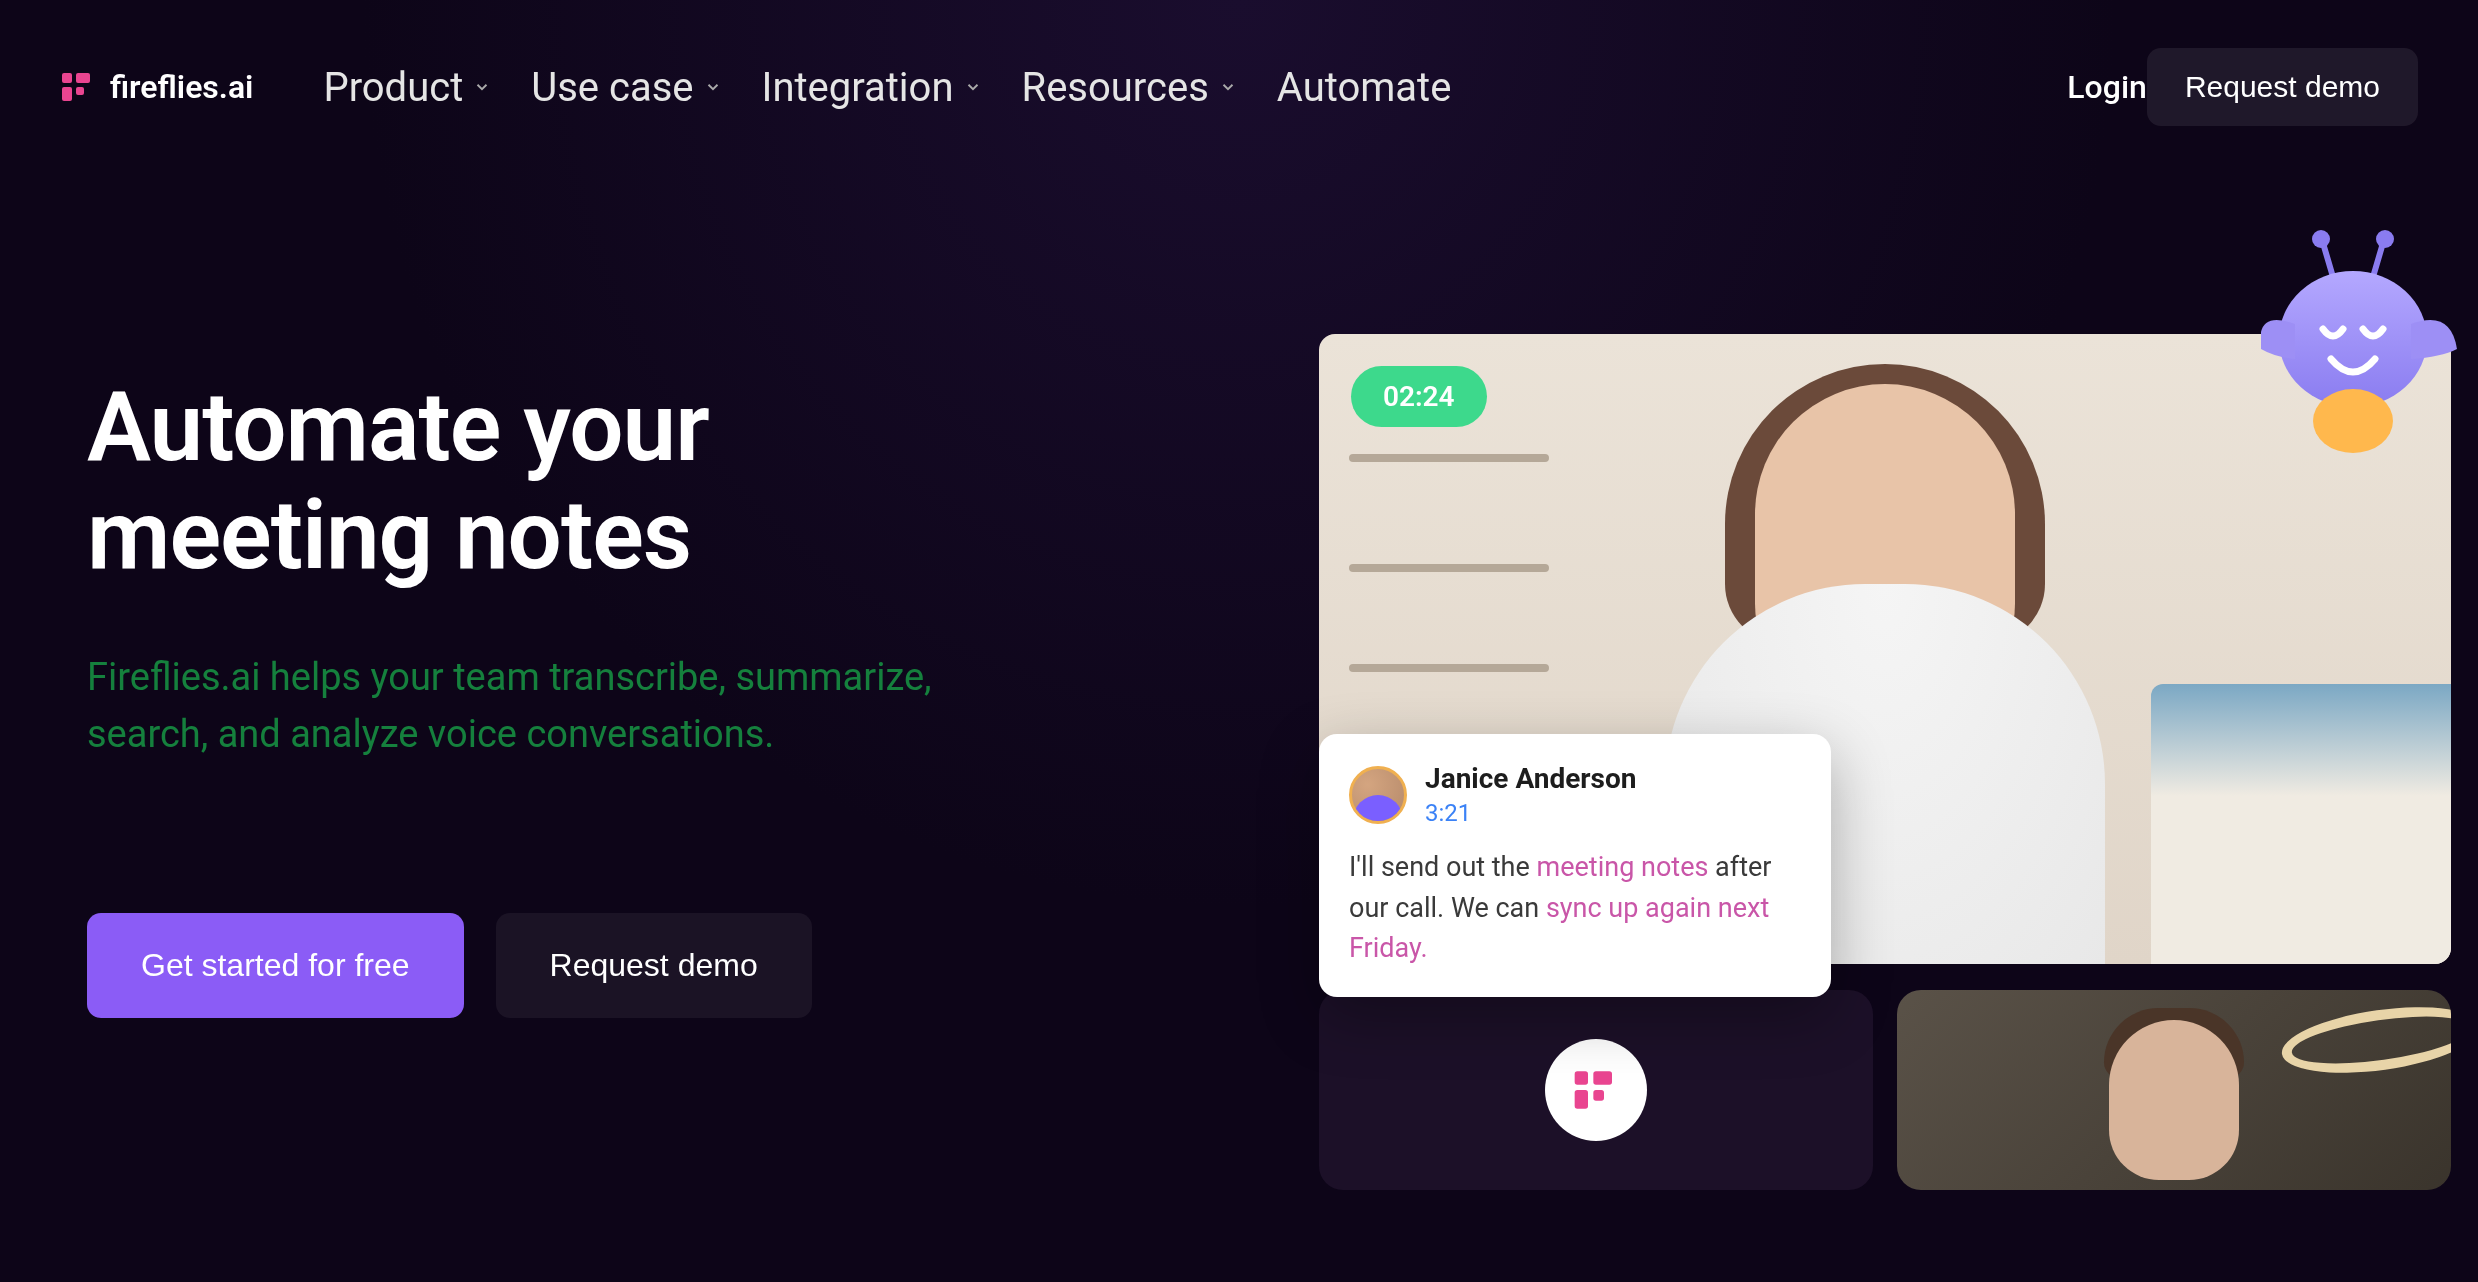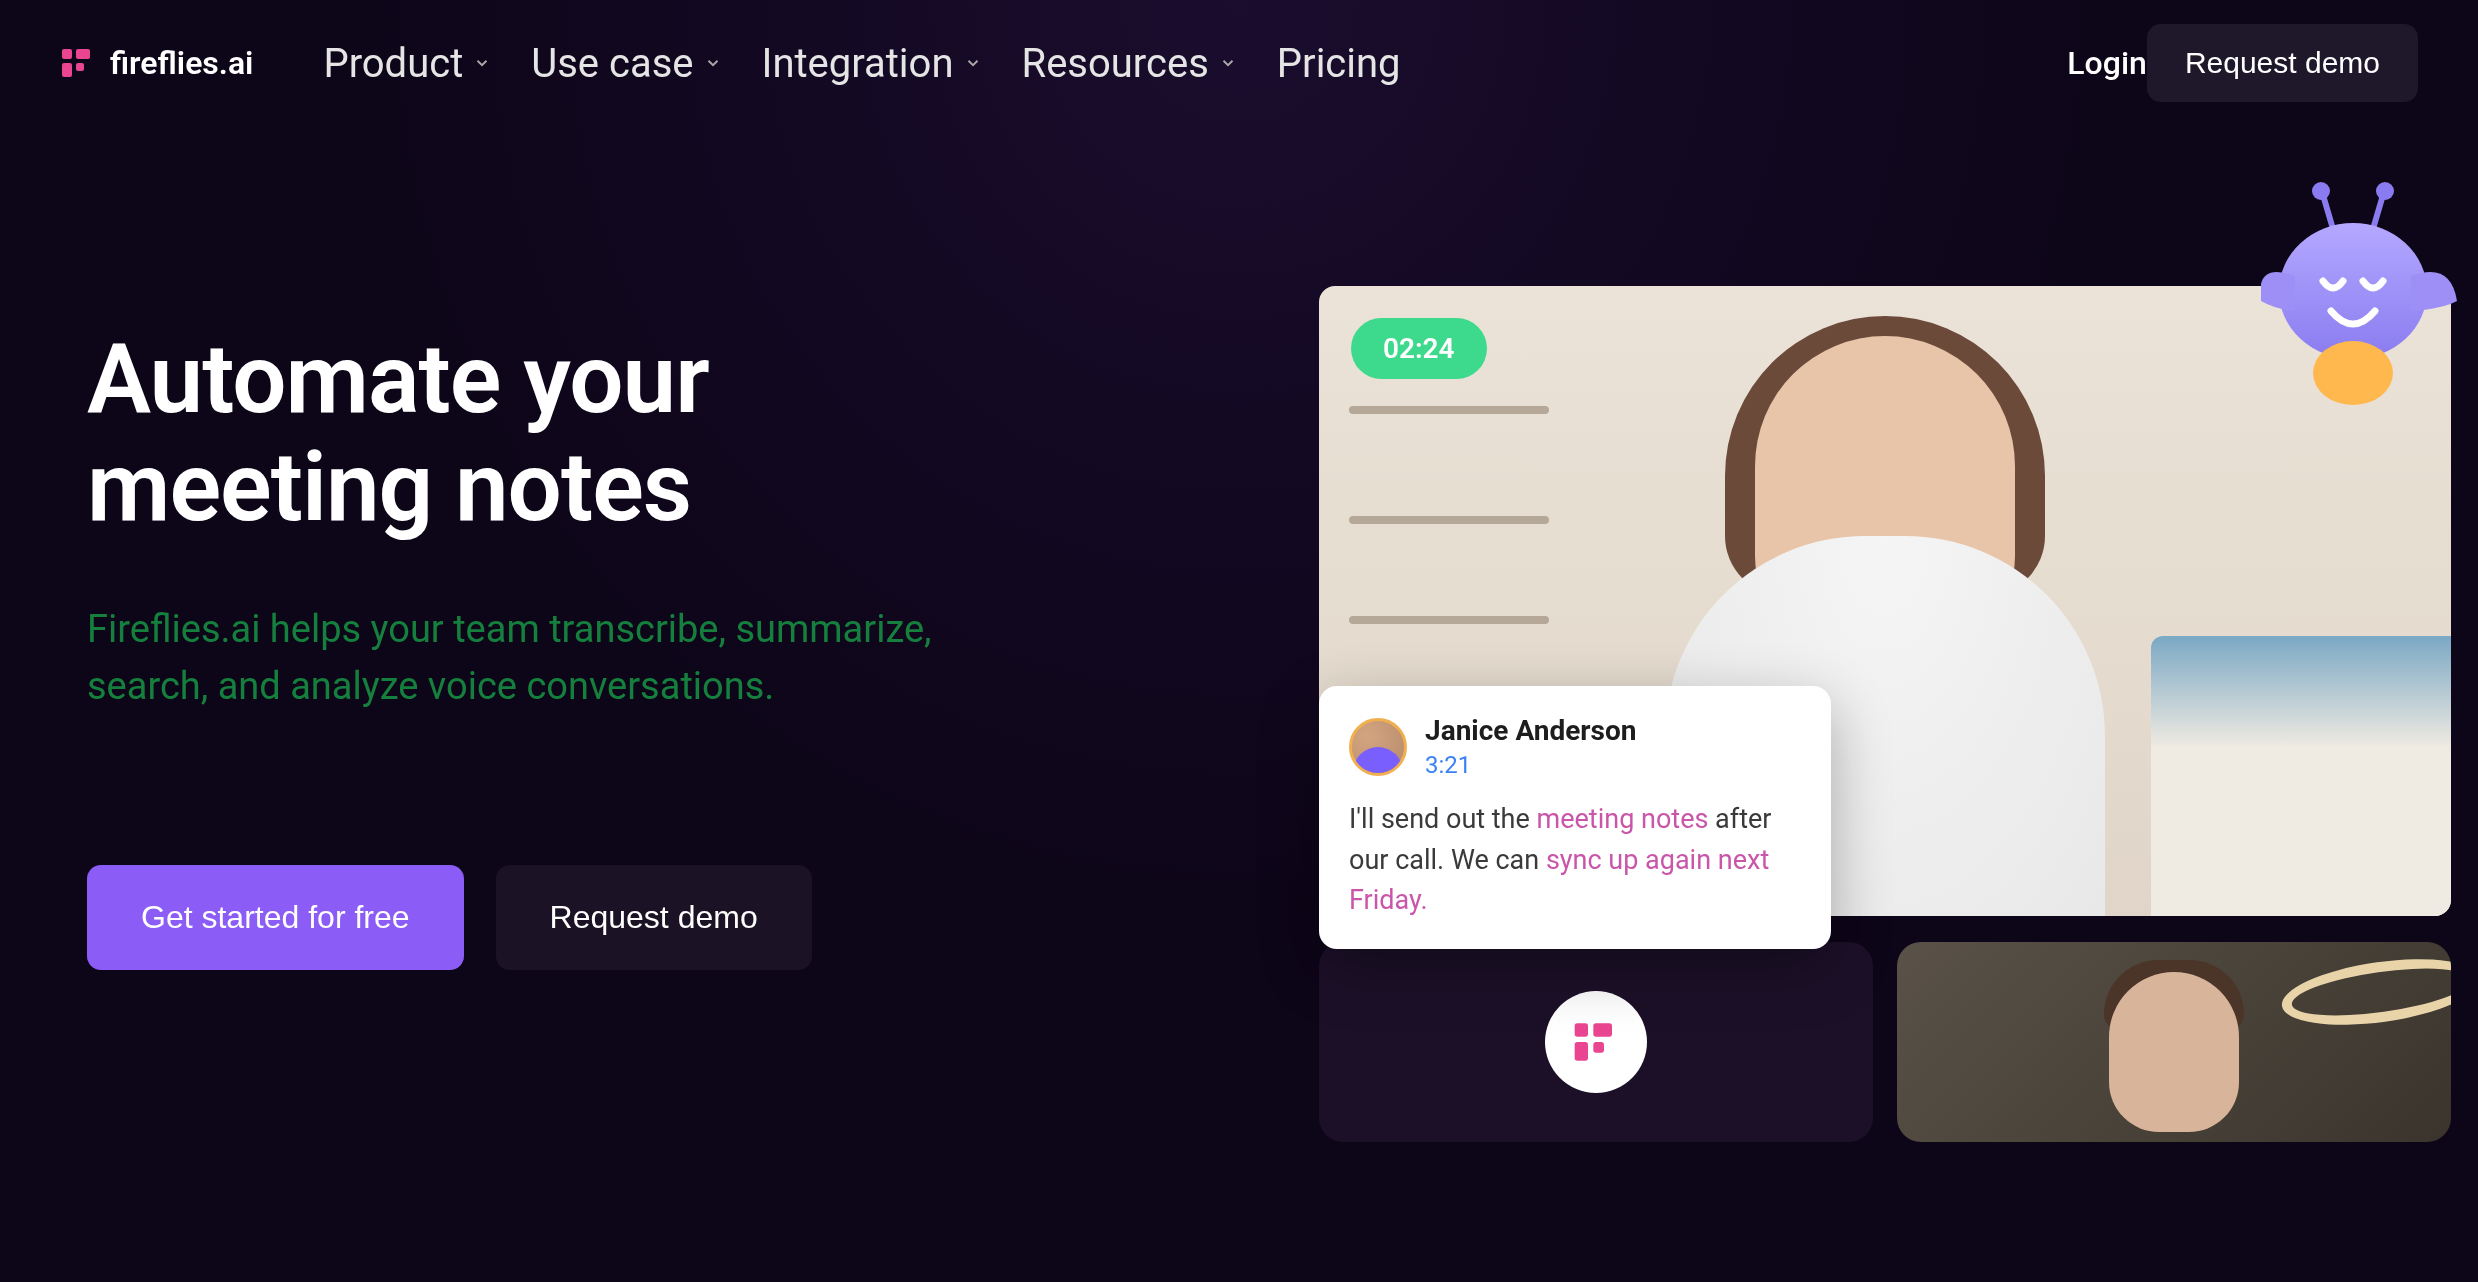--- a/index.html
+++ b/index.html
@@ -9,21 +9,21 @@
   font-family: -apple-system, BlinkMacSystemFont, 'Segoe UI', Roboto, sans-serif;
   color: #fff;
   width: 2478px;
   height: 1282px;
   overflow: hidden;
   position: relative;
 }
 .nav {
   display: flex;
   align-items: center;
-  padding: 24px 60px;
+  padding: 48px 60px;
   gap: 50px;
 }
 .logo {
   display: flex;
   align-items: center;
   gap: 14px;
   font-size: 32px;
   font-weight: 600;
 }
 .logo-icon {
@@ -360,21 +360,21 @@
           <polyline points="6 9 12 15 18 9"></polyline>
         </svg>
     </div>
     <div class="nav-item">
       <span>Resources</span>
       <svg class="chevron" viewBox="0 0 24 24" fill="none" stroke="#aaa" stroke-width="2.5">
           <polyline points="6 9 12 15 18 9"></polyline>
         </svg>
     </div>
     <div class="nav-item">
-      <span>Pricing</span>
+      <span>Automate</span>
     </div>
   </div>
 
   <div class="nav-right">
     <span class="login">Login</span>
     <button class="request-demo-btn">Request demo</button>
   </div>
 </nav>
 
 <section class="hero">

